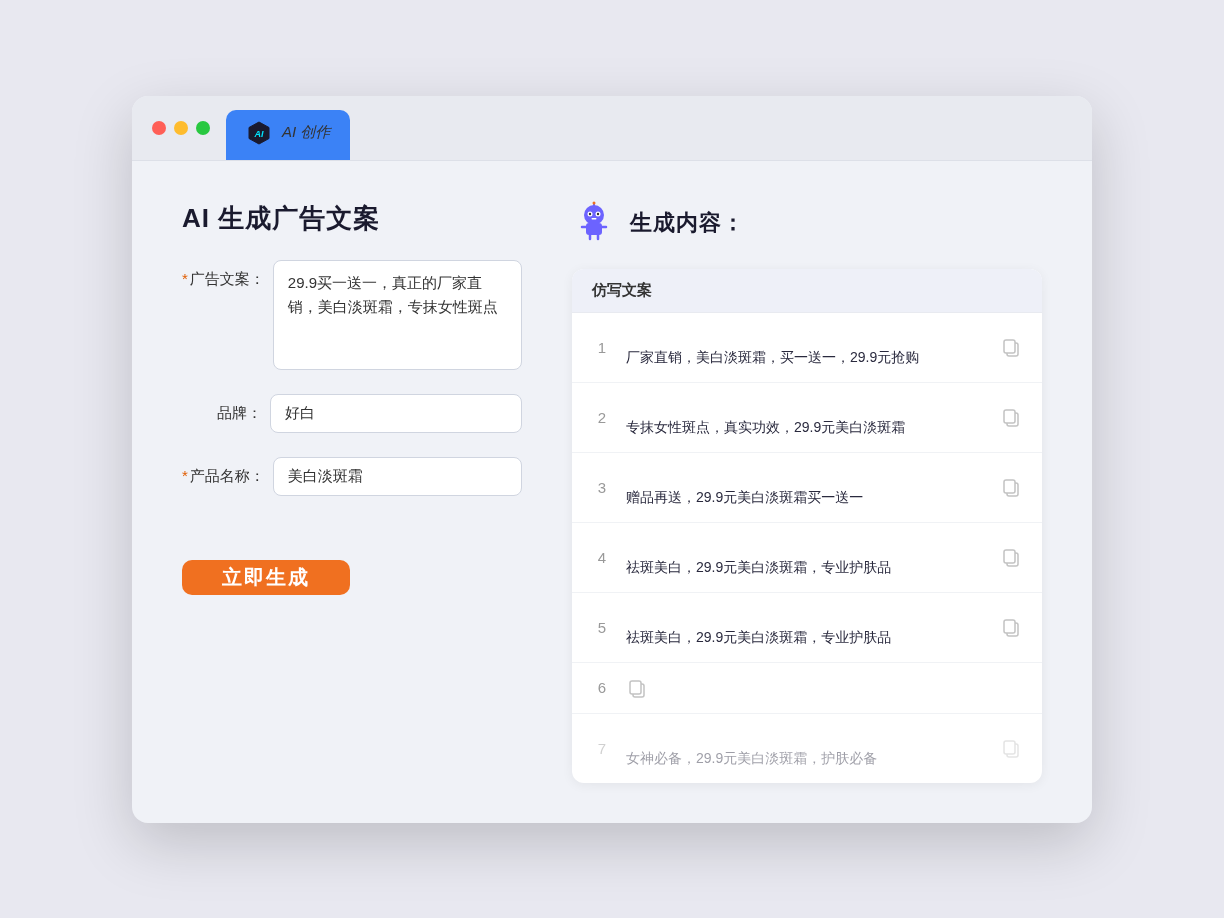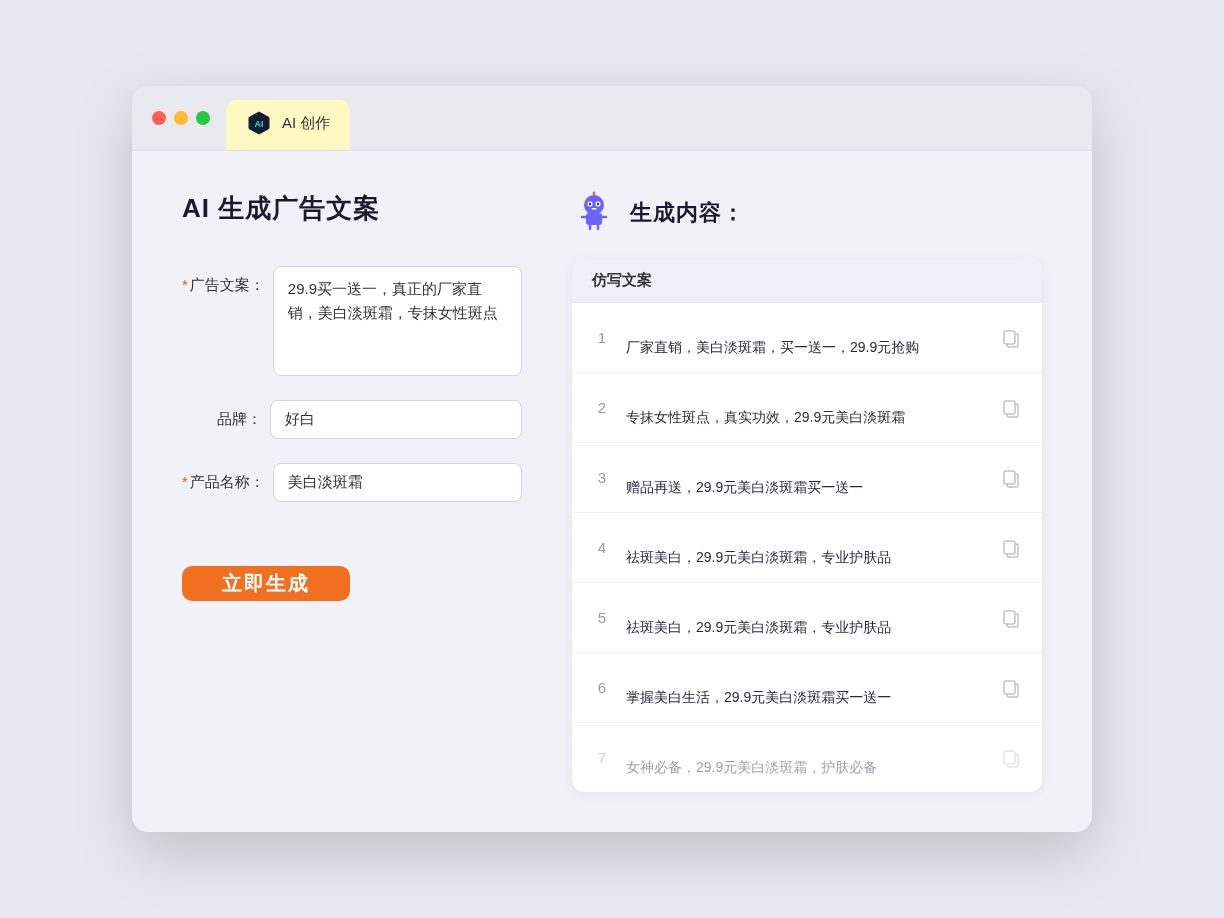--- a/index.html
+++ b/index.html
@@ -42,29 +42,30 @@
       width: 14px;
       height: 14px;
       border-radius: 50%;
     }
 
     .tl-red { background: #ff5f57; }
     .tl-yellow { background: #febc2e; }
     .tl-green { background: #28c840; }
 
     .tab {
-      background: #fef9c3;
+      background: #3b82f6;
       border-radius: 10px 10px 0 0;
       padding: 10px 20px 14px 20px;
       display: flex;
       align-items: center;
       gap: 10px;
       font-size: 15px;
       color: #333;
       font-weight: 500;
+      font-style: italic;
     }
 
     .tab-icon {
       width: 26px;
       height: 26px;
     }
 
     .content-area {
       padding: 40px 50px 40px 50px;
       display: flex;
@@ -74,21 +75,21 @@
     
     .left-panel {
       width: 340px;
       flex-shrink: 0;
     }
 
     .page-title {
       font-size: 26px;
       font-weight: 700;
       color: #1a1a2e;
-      margin-bottom: 40px;
+      margin-bottom: 24px;
       letter-spacing: 1px;
     }
 
     .form-row {
       display: flex;
       align-items: flex-start;
       margin-bottom: 24px;
       gap: 8px;
     }
 
@@ -335,21 +336,20 @@
           <span class="row-num">5</span>
           <span class="row-text">祛斑美白，29.9元美白淡斑霜，专业护肤品</span>
           <svg class="copy-icon" viewBox="0 0 22 22" fill="none">
             <rect x="7" y="7" width="11" height="13" rx="2" stroke="#888" stroke-width="1.5"></rect>
             <rect x="4" y="4" width="11" height="13" rx="2" stroke="#888" stroke-width="1.5" fill="white"></rect>
           </svg>
         </div>
 
         <div class="result-row">
           <span class="row-num">6</span>
-          <span class="row-text">掌握美白生活，29.9元美白淡斑霜买一送一</span>
           <svg class="copy-icon" viewBox="0 0 22 22" fill="none">
             <rect x="7" y="7" width="11" height="13" rx="2" stroke="#888" stroke-width="1.5"></rect>
             <rect x="4" y="4" width="11" height="13" rx="2" stroke="#888" stroke-width="1.5" fill="white"></rect>
           </svg>
         </div>
 
         <div class="result-row faded">
           <span class="row-num">7</span>
           <span class="row-text">女神必备，29.9元美白淡斑霜，护肤必备</span>
           <svg class="copy-icon" viewBox="0 0 22 22" fill="none">

